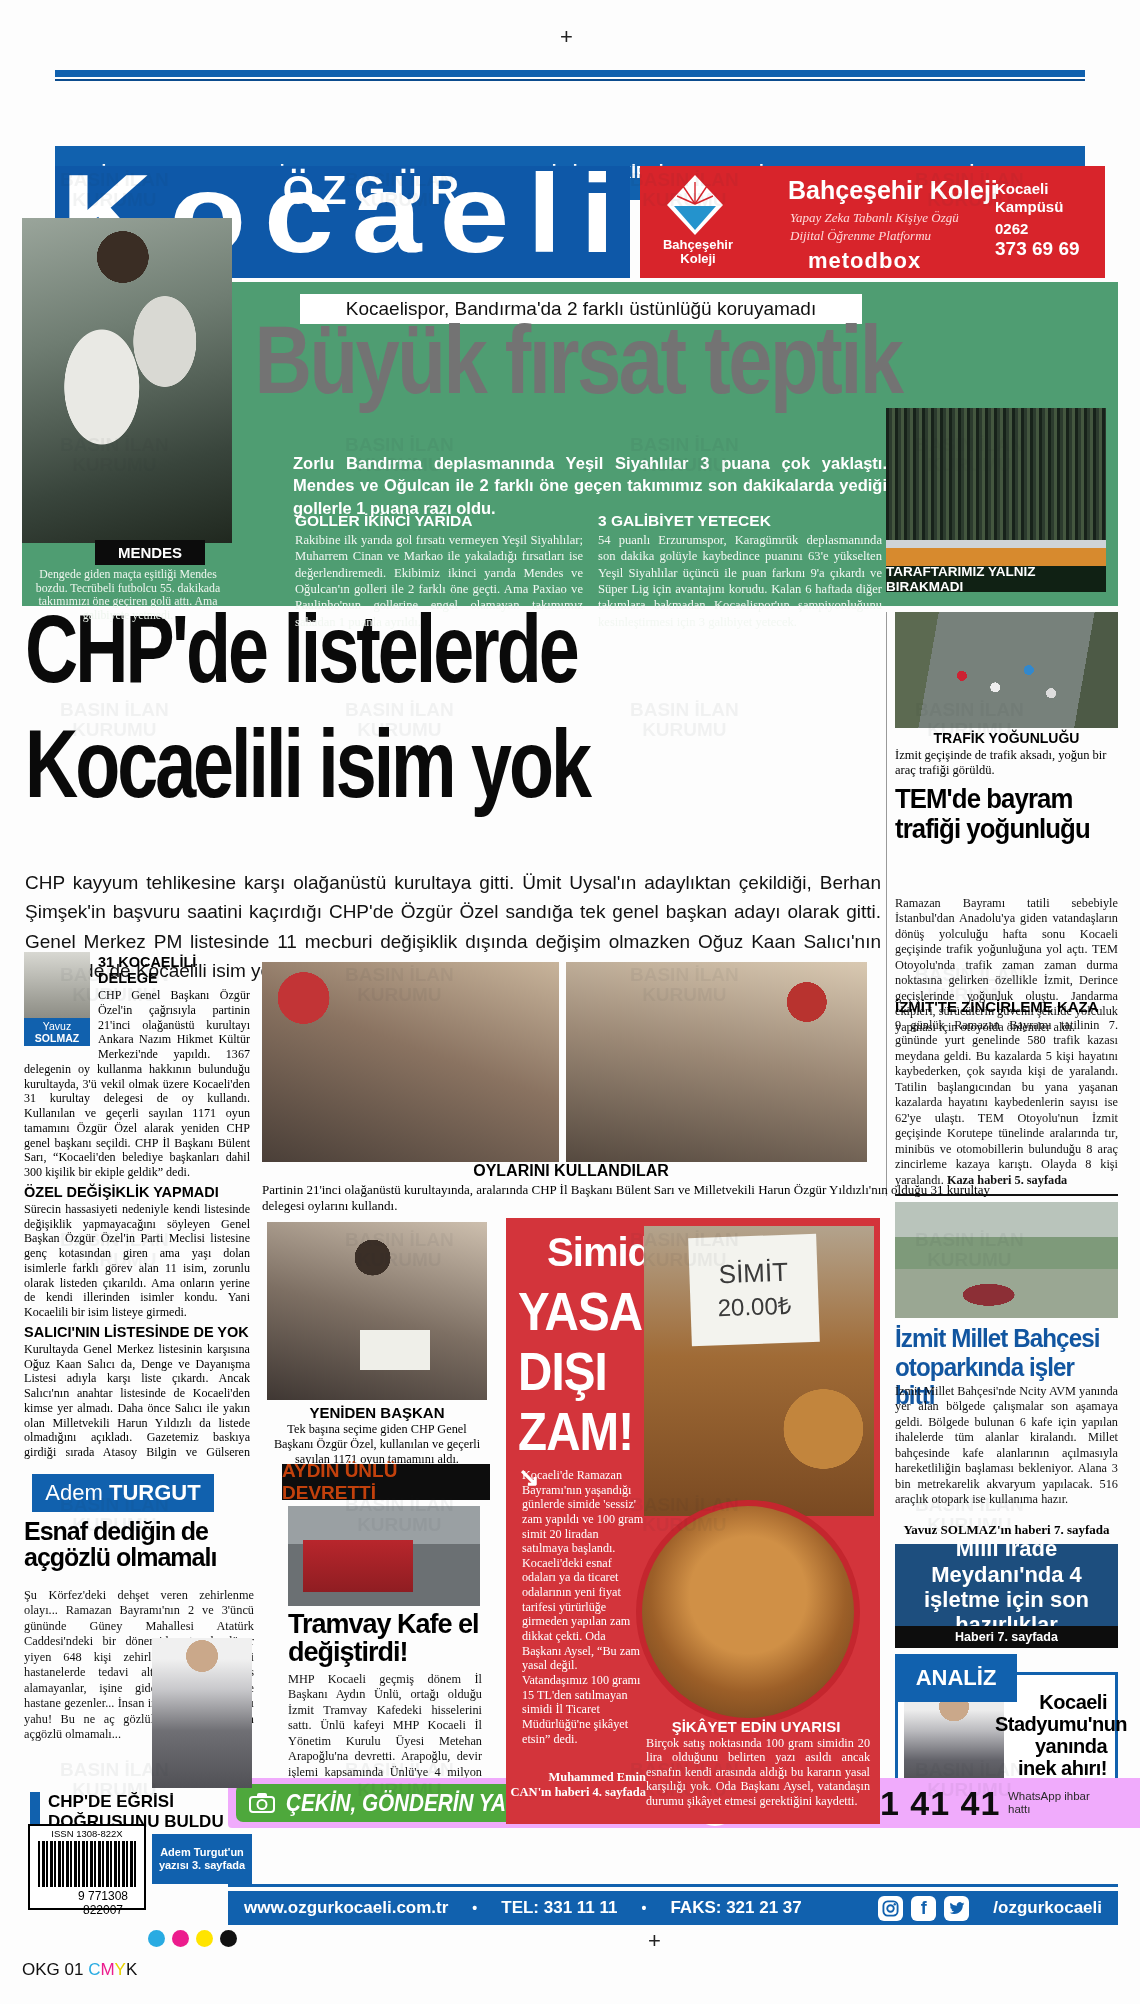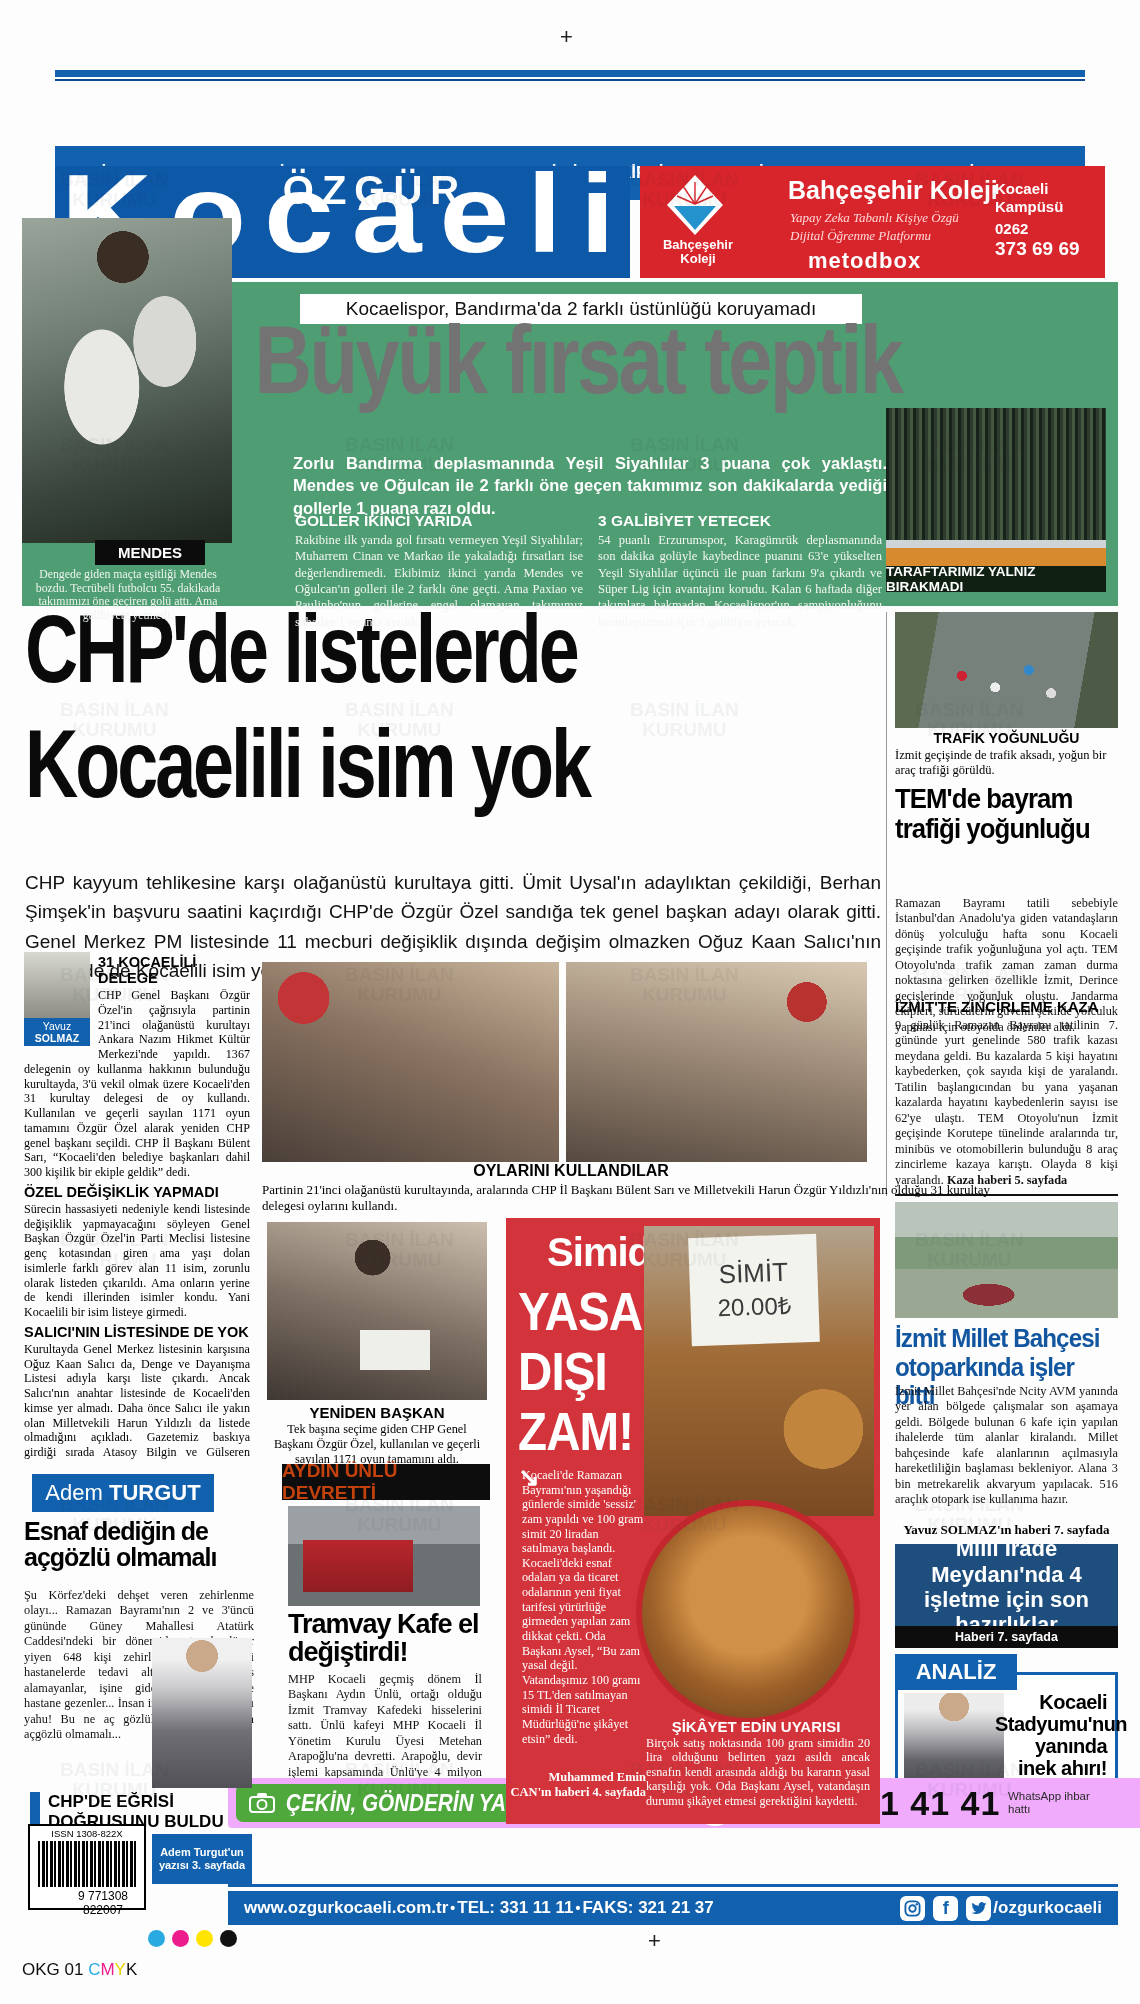--- a/index.html
+++ b/index.html
@@ -111,21 +111,21 @@
   .news-body{font-family:"Liberation Serif",serif;font-size:12.3px;line-height:1.26;text-align:justify;color:#111;}
   #hdiv{left:895px;top:1194px;width:223px;height:2px;background:#111;}
   #millet-headline{top:1324px;font-weight:800;font-size:26px;line-height:1.1;letter-spacing:-1px;color:#1256a0;}
   #millet-body{top:1384px;}
   #millet-more{top:1522px;text-align:center;font-family:"Liberation Serif",serif;font-weight:bold;font-size:13px;}
   #milli-box{left:895px;top:1544px;width:223px;height:104px;background:#1d4e7e;color:#fff;
              display:flex;align-items:center;justify-content:center;text-align:center;
              font-weight:800;font-size:22px;line-height:1.15;padding:4px 6px 22px 6px;box-sizing:border-box;}
   #milli-strip{position:absolute;left:0;bottom:0;width:100%;height:22px;background:#0d0d0d;color:#fff;
                font-weight:bold;font-size:12.5px;display:flex;align-items:center;justify-content:center;}
-  #analiz-label{left:895px;top:1654px;width:122px;height:36px;background:#1161ae;color:#fff;z-index:3;
+  #analiz-label{left:895px;top:1654px;width:122px;height:48px;background:#1161ae;color:#fff;z-index:3;
                 display:flex;align-items:center;justify-content:center;font-weight:800;font-size:22px;}
   #analiz-box{left:895px;top:1672px;width:223px;height:154px;background:#fff;border:3px solid #1161ae;
               box-sizing:border-box;}
   #analiz-photo{position:absolute;left:6px;bottom:34px;width:100px;height:96px;
                 background:radial-gradient(circle 15px at 50% 14%,#caa88a 0 99%,transparent 100%),
                 linear-gradient(180deg,#ececec 0 18%,#b9b9bd 40%,#63636a 70%,#4a4a4e);}
   #analiz-headline{position:absolute;right:8px;top:16px;width:112px;text-align:right;font-weight:800;
                    font-size:20px;line-height:1.1;letter-spacing:-.5px;}
   #analiz-strip{position:absolute;left:0;bottom:0;width:100%;height:32px;background:#1161ae;color:#fff;
                 font-weight:bold;font-size:12px;line-height:1.15;display:flex;align-items:center;
@@ -152,21 +152,21 @@
   #wa-cta{position:absolute;left:8px;top:6px;width:450px;height:38px;background:#4ea83c;border-radius:7px;
           display:flex;align-items:center;color:#fff;font-weight:800;font-style:italic;font-size:23px;
           padding-left:12px;box-sizing:border-box;gap:10px;}
   #wa-circle{position:absolute;left:464px;top:2px;width:46px;height:46px;border-radius:50%;
              background:#2fb043;border:3px solid #fff;box-sizing:border-box;display:flex;
              align-items:center;justify-content:center;}
   #wa-phone{position:absolute;left:522px;top:6px;font-size:34px;color:#0d0d0d;letter-spacing:1px;}
   #wa-label{position:absolute;left:780px;top:12px;width:106px;font-size:11.5px;color:#2b2b2b;line-height:1.15;}
   #footline{left:228px;top:1884px;width:890px;height:3px;background:#1161ae;}
   #footer{left:228px;top:1891px;width:890px;height:34px;background:#1161ae;color:#fff;
-          display:flex;align-items:center;font-weight:bold;font-size:17px;gap:2px;
+          display:flex;align-items:center;font-weight:bold;font-size:17px;gap:24px;
           padding:0 16px;box-sizing:border-box;}
   .foot-sep{font-size:14px;}
   #foot-icons{display:flex;gap:8px;margin-left:auto;align-items:center;}
   .sq-icon{width:25px;height:25px;background:#fff;border-radius:6px;display:flex;align-items:center;
            justify-content:center;color:#1161ae;font-weight:800;font-size:18px;}
   
   #cmyk{left:148px;top:1930px;display:flex;gap:7px;}
   .dot{width:17px;height:17px;border-radius:50%;}
   #okg{left:22px;top:1960px;font-size:17px;color:#111;}
   .reg{color:#222;font-size:22px;font-weight:300;}

